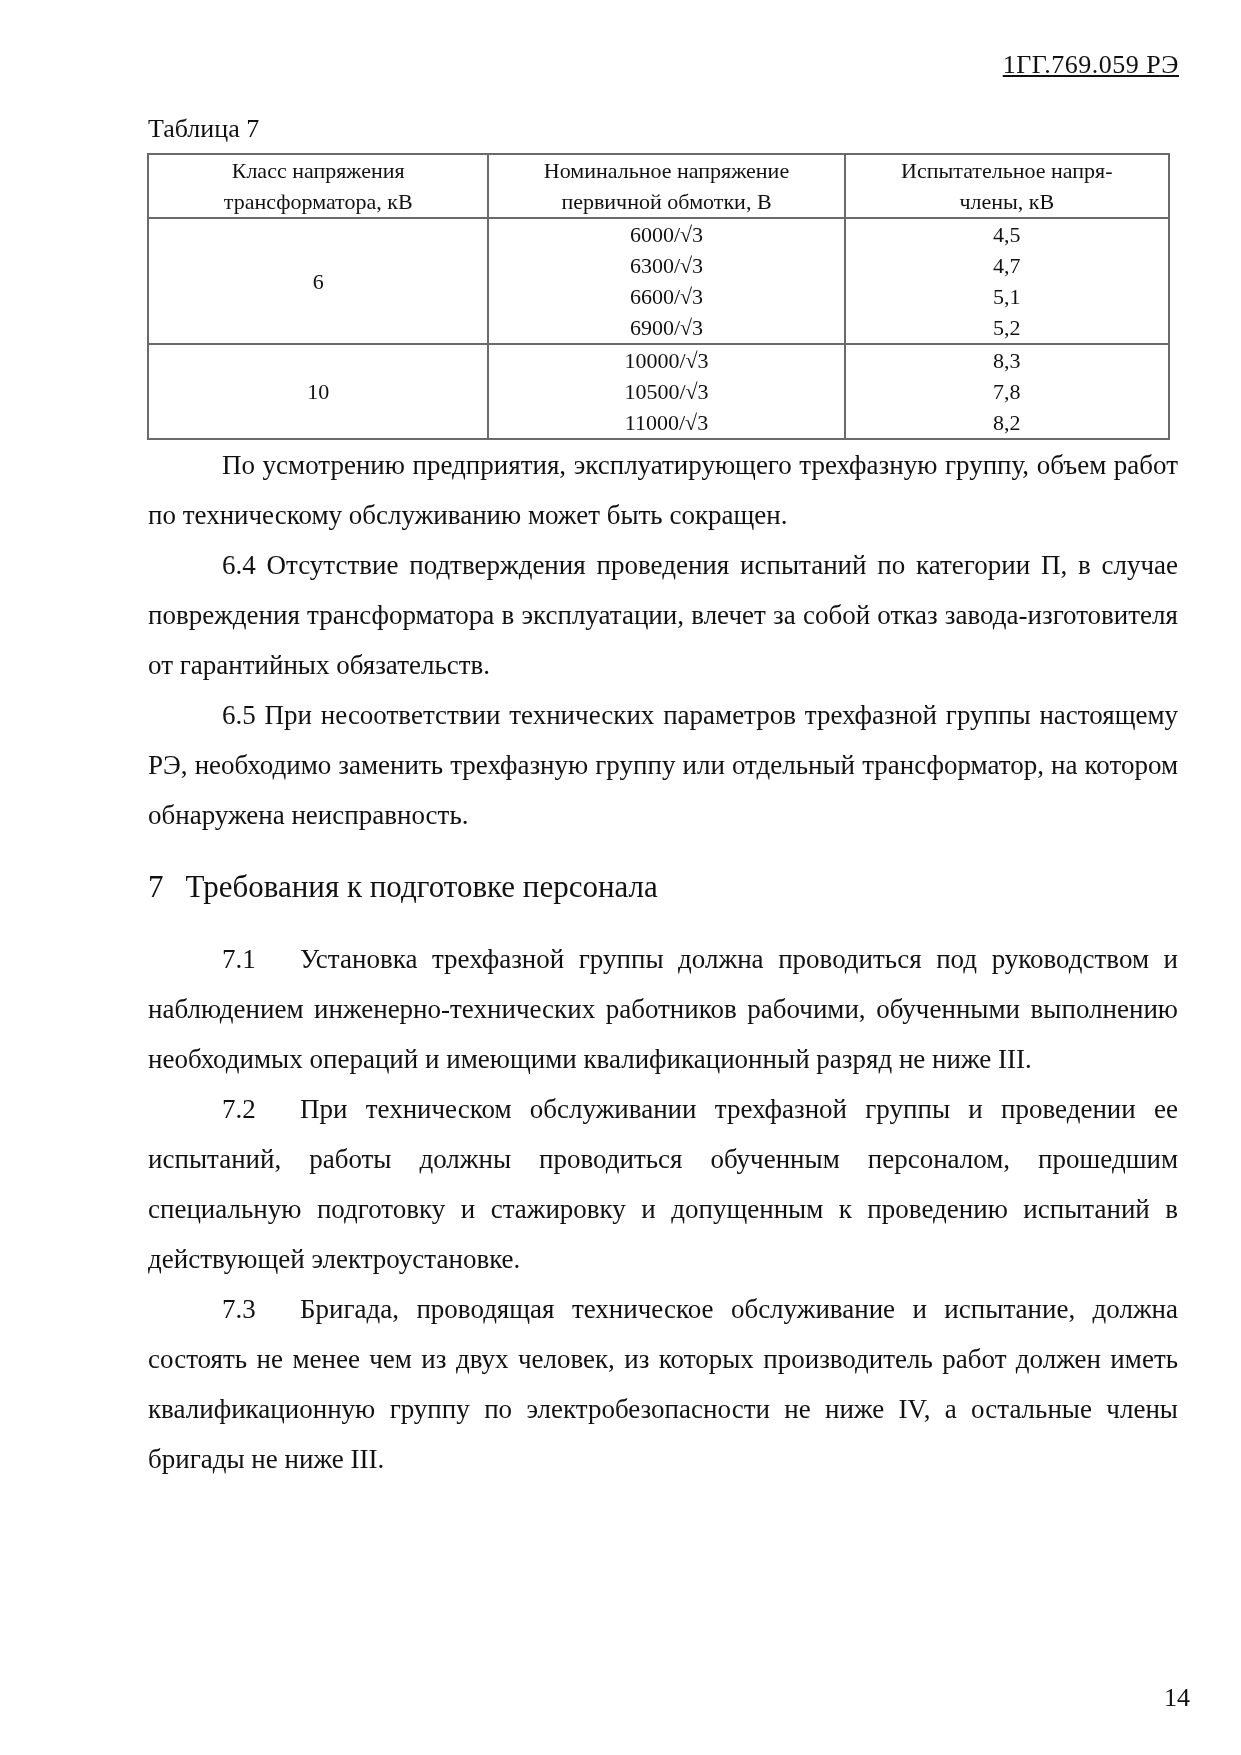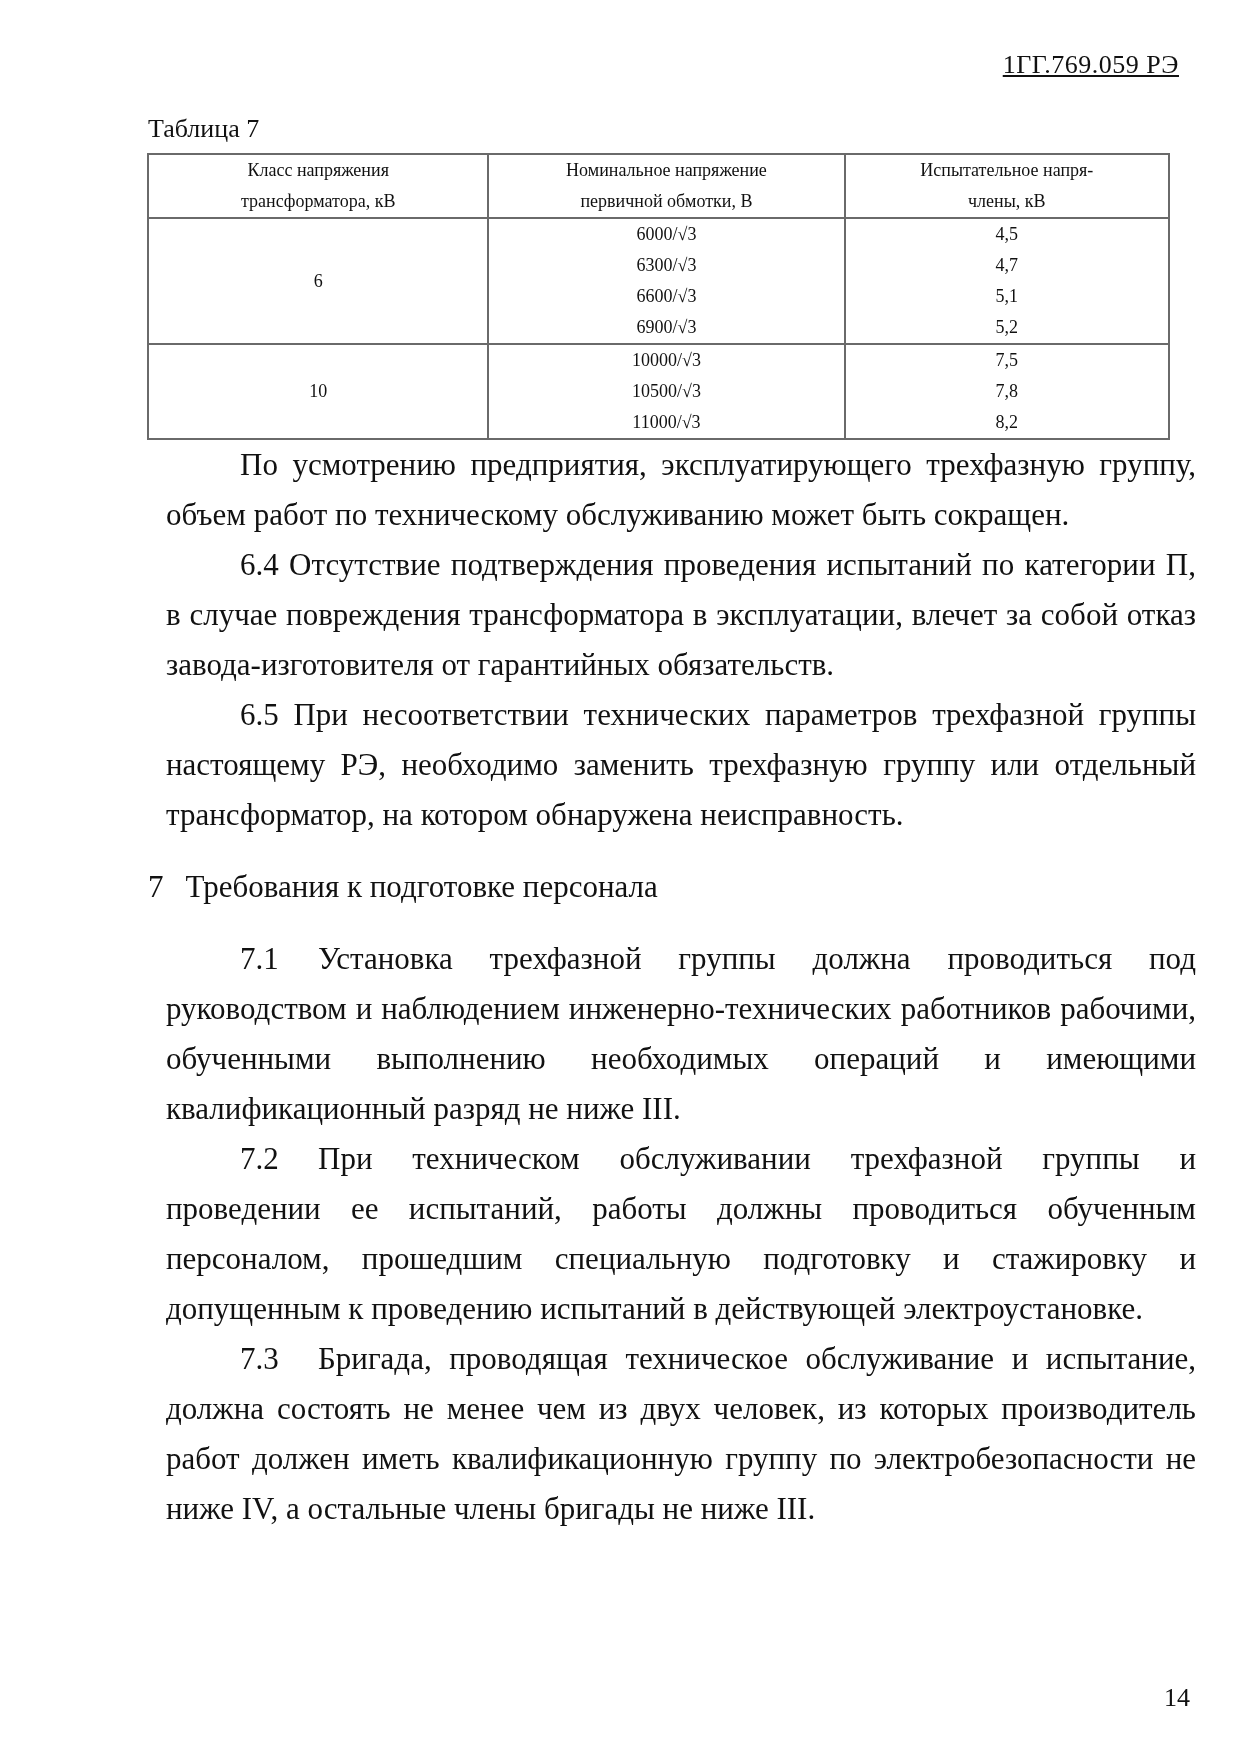--- a/index.html
+++ b/index.html
@@ -1,29 +1,29 @@
 <!DOCTYPE html>
 <html><head>
 <meta charset="utf-8">
 <style>
   html, body { margin: 0; padding: 0; background: #ffffff; }
   body { width: 1241px; height: 1755px; position: relative; overflow: hidden;
          font-family: "Liberation Serif", "DejaVu Serif", serif; color: #111; }
   .doc-code { position: absolute; top: 50px; right: 62px; font-size: 26px; letter-spacing: 0.5px; text-decoration: underline; }
   .table-caption { position: absolute; top: 114px; left: 148px; font-size: 26px; }
   table.t7 { position: absolute; top: 153px; left: 147px; width: 1023px;
-             border-collapse: collapse; font-size: 18px; line-height: 31px; }
+             border-collapse: collapse; font-size: 22px; line-height: 31px; }
   table.t7 th, table.t7 td { border: 2px solid #6a6a6a; text-align: center; vertical-align: middle;
              padding: 0; font-weight: normal; }
   table.t7 th { height: 62px; }
   table.t7 col.c1 { width: 341px; }
   table.t7 col.c2 { width: 357px; }
   table.t7 col.c3 { width: 325px; }
   .cell-line { display: block; }
-  .body { position: absolute; left: 166px; width: 1030px; font-size: 31px; line-height: 50px;
+  .body { position: absolute; left: 148px; width: 1030px; font-size: 27px; line-height: 50px;
           text-align: justify; }
   .body p { margin: 0; text-indent: 74px; }
   .num { display: inline-block; text-indent: 0; }
   .num.wide { width: 78px; }
   .heading { position: absolute; left: 148px; width: 1030px; text-align: left; font-size: 31px; top: 869px; }
   .heading .hn { margin-right: 22px; }
   .page-num { position: absolute; right: 51px; top: 1683px; font-size: 26px; }
 </style>
 </head>
 <body>
@@ -71,21 +71,21 @@
       </td>
     </tr>
     <tr>
       <td>10</td>
       <td>
         <span class="cell-line">10000/√3</span>
         <span class="cell-line">10500/√3</span>
         <span class="cell-line">11000/√3</span>
       </td>
       <td>
-        <span class="cell-line">7,5</span>
+        <span class="cell-line">8,3</span>
         <span class="cell-line">7,8</span>
         <span class="cell-line">8,2</span>
       </td>
     </tr>
   </tbody>
 </table>
 
 <div class="body" style="top:440px;">
   <p>По усмотрению предприятия, эксплуатирующего трехфазную группу, объем работ по техническому обслуживанию может быть сокращен.</p>
   <p><span class="num">6.4</span> <span>Отсутствие подтверждения проведения испытаний по категории П, в случае повреждения трансформатора в эксплуатации, влечет за собой отказ завода-изготовителя от гарантийных обязательств.</span></p>

